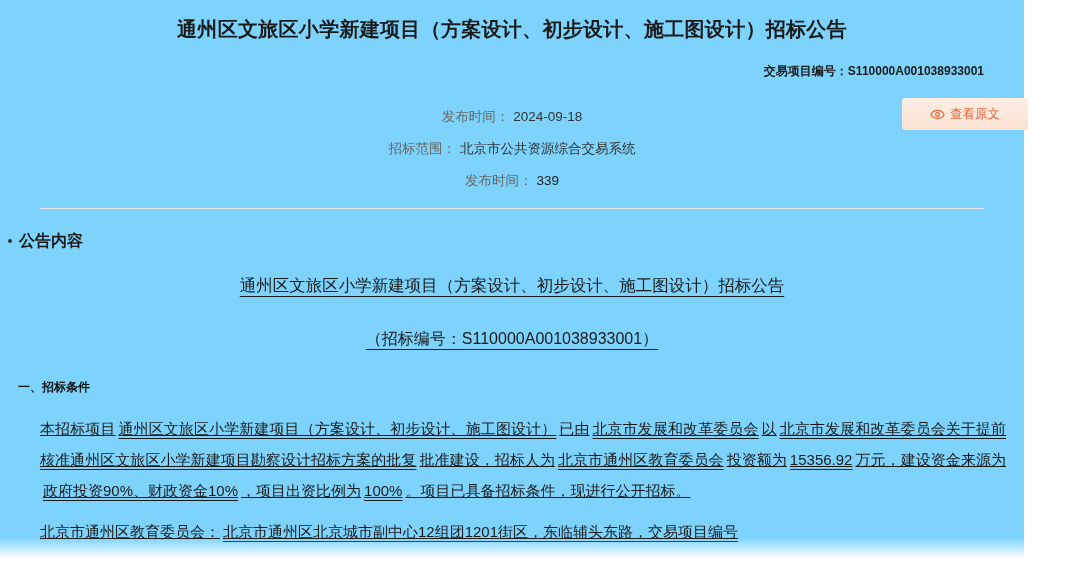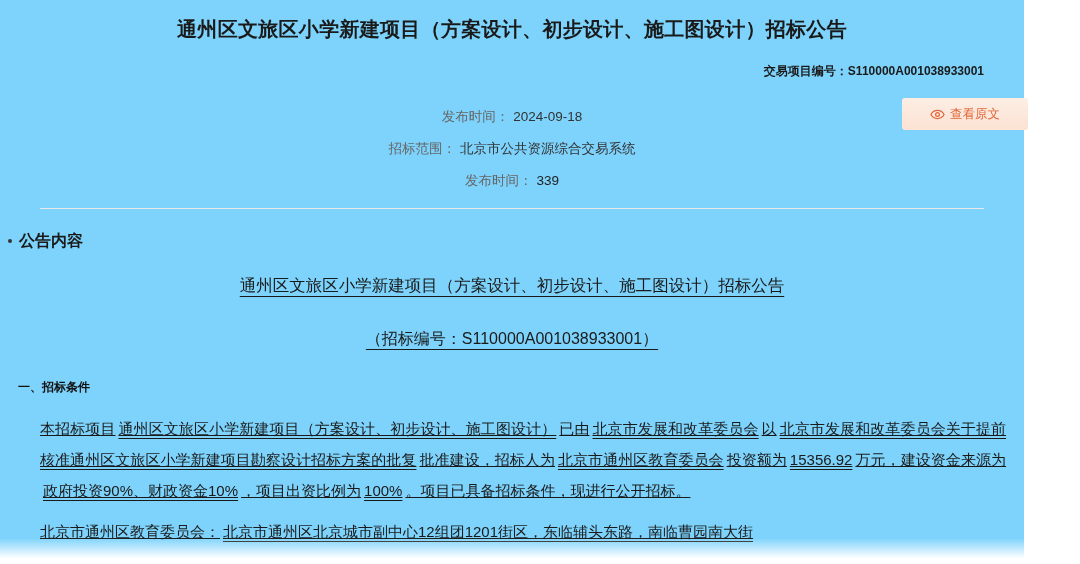--- a/index.html
+++ b/index.html
@@ -214,21 +214,21 @@
     </div>
 
     <div class="h2">一、招标条件</div>
 
     <div class="para indent">
       <span>本招标项目</span><span class="u">通州区文旅区小学新建项目（方案设计、初步设计、施工图设计）</span><span>已由</span><span class="u">北京市发展和改革委员会</span><span>以</span><span class="u">北京市发展和改革委员会关于提前核准通州区文旅区小学新建项目勘察设计招标方案的批复</span><span>批准建设，招标人为</span><span class="u">北京市通州区教育委员会</span><span>投资额为</span><span class="u">15356.92</span><span>万元，建设资金来源为</span><span class="u">政府投资90%、财政资金10%</span><span>，项目出资比例为</span><span class="u">100%</span><span>。项目已具备招标条件，现进行公开招标。</span>
     </div>
 
 
     <div class="para indent">
-      <span>北京市通州区教育委员会：</span><span class="u">北京市通州区北京城市副中心12组团1201街区，东临辅头东路，南临曹园南大街</span>
+      <span>北京市通州区教育委员会：</span><span class="u">北京市通州区北京城市副中心12组团1201街区，东临辅头东路，交易项目编号</span>
     </div>
 
 
     <div class="para indent">
       <span>招标范围：</span><span class="u">本项目方案设计、初步设计和施工图设计、技术交底以及施工阶段配合工作等相关设计服务。</span><span>；招标内容：</span><span class="u">设计</span><span>。</span>
     </div>
 
   </div>
 
   <div class="fade-bottom"></div>

